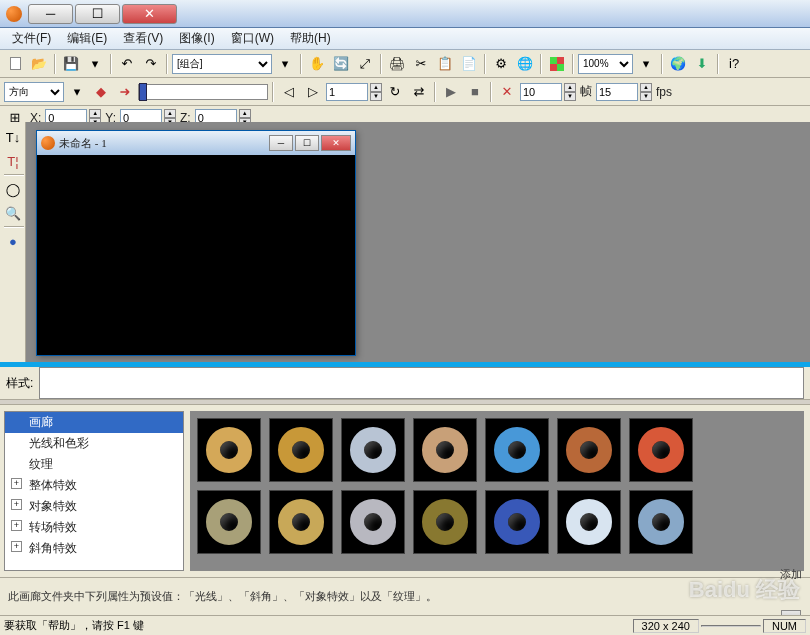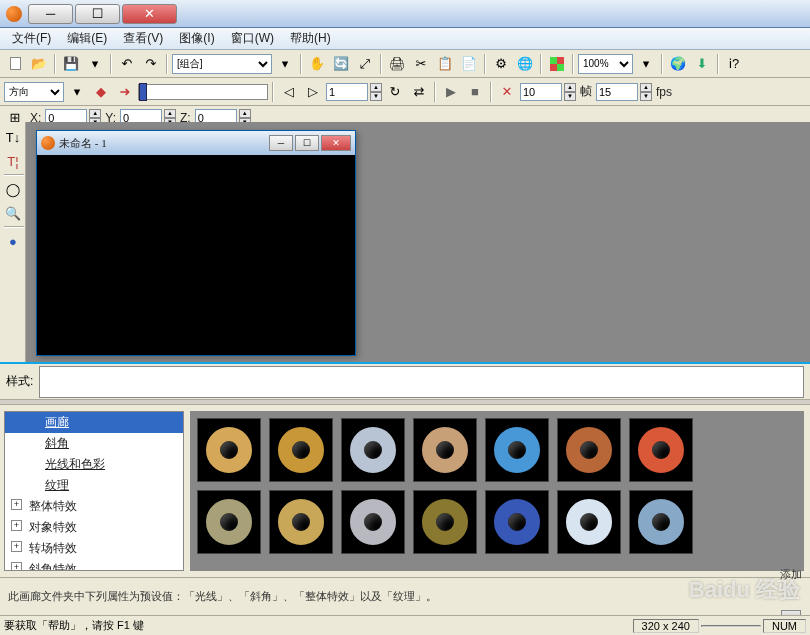--- a/index.html
+++ b/index.html
@@ -37,29 +37,29 @@
     .inner-window { position: absolute; left: 10px; top: 8px; width: 320px; background: #ece9d8; border: 1px solid #0058a8; box-shadow: 2px 2px 6px rgba(0,0,0,0.3); }
     .inner-titlebar { height: 24px; background: linear-gradient(to bottom, #e8f0f8, #a8c4e4); display: flex; align-items: center; padding: 0 4px; font-family: Liberation Serif, serif; }
     .inner-title-icon { width: 14px; height: 14px; background: radial-gradient(circle at 30% 30%, #ff9944, #cc5500); border-radius: 50%; margin-right: 4px; }
     .inner-title-text { flex: 1; font-size: 11px; color: #222; }
     .inner-controls { display: flex; gap: 2px; }
     .inner-btn { width: 24px; height: 16px; border: 1px solid #888; background: linear-gradient(to bottom, #f8f8f8, #d4d4d4); font-size: 9px; display: flex; align-items: center; justify-content: center; cursor: pointer; }
     .inner-close { background: linear-gradient(to bottom, #e88, #c44); color: #fff; width: 30px; }
     .canvas-area { background: #000; height: 200px; }
     
     
-    .style-row { position: absolute; left: 0; right: 0; top: 362px; height: 38px; background: #ece9d8; border-top: 2px solid #0ea5e9; border-bottom: 1px solid #aca899; display: flex; align-items: center; padding: 0 6px; }
+    .style-row { position: absolute; left: 0; right: 0; top: 362px; height: 38px; background: #ece9d8; border-top: 5px solid #0ea5e9; border-bottom: 1px solid #aca899; display: flex; align-items: center; padding: 0 6px; }
     .style-label { margin-right: 6px; }
     .style-box { flex: 1; height: 32px; background: #fff; border: 1px solid #888; }
     
     
     .gallery-area { position: absolute; left: 0; right: 0; top: 404px; bottom: 58px; background: #ece9d8; display: flex; border-top: 1px solid #aca899; }
     .tree-panel { width: 180px; background: #fff; border: 1px solid #888; margin: 6px 4px; overflow: auto; font-size: 12px; }
     .tree-item { padding: 2px 4px 2px 24px; cursor: pointer; color: #222; position: relative; }
-    .tree-item.child { padding-left: 40px; text-decoration: underline; }
+    .tree-item.child { padding-left: 24px; }
     .tree-item.sel { background: #316ac5; color: #fff; }
     .tree-exp { position: absolute; left: 6px; top: 3px; width: 11px; height: 11px; border: 1px solid #888; font-size: 9px; text-align: center; line-height: 9px; cursor: pointer; }
     .thumbs-panel { flex: 1; margin: 6px 6px 6px 2px; border: 1px solid #888; background: #888; padding: 6px; overflow: auto; }
     .thumbs-row { display: flex; gap: 8px; margin-bottom: 8px; }
     .thumb { width: 64px; height: 64px; background: #000; border: 1px solid #444; display: flex; align-items: center; justify-content: center; cursor: pointer; }
     .torus { width: 46px; height: 46px; border-radius: 50%; border: 14px solid; position: relative; }
     
     
     .info-bar { position: absolute; left: 0; right: 0; bottom: 20px; height: 38px; background: #ece9d8; border-top: 1px solid #aca899; display: flex; align-items: center; padding: 0 8px; font-size: 11px; color: #333; }
     .info-text { flex: 1; }
@@ -299,21 +299,20 @@
 </div>
 
 <div class="style-row">
   <span class="style-label">样式:</span>
   <div class="style-box"></div>
 </div>
 
 <div class="gallery-area">
   <div class="tree-panel" id="tree-panel">
       <div class="tree-item child sel"><span>画廊</span></div>
-      <div class="tree-item child"><span>斜角</span></div>
       <div class="tree-item child"><span>光线和色彩</span></div>
       <div class="tree-item child"><span>纹理</span></div>
       <div class="tree-item"><span class="tree-exp">+</span><span>整体特效</span></div>
       <div class="tree-item"><span class="tree-exp">+</span><span>对象特效</span></div>
       <div class="tree-item"><span class="tree-exp">+</span><span>转场特效</span></div>
       <div class="tree-item"><span class="tree-exp">+</span><span>斜角特效</span></div>
     </div>
   <div class="thumbs-panel">
     <div class="thumbs-row" id="thumbs-row1">
         <div class="thumb">
@@ -358,21 +357,21 @@
           <div class="torus" style="border-color: rgb(216, 228, 240); background: radial-gradient(circle, rgb(0, 0, 0) 35%, transparent 36%); box-shadow: rgba(0, 0, 0, 0.5) -4px -4px 8px inset, rgba(255, 255, 255, 0.3) 4px 4px 8px inset;"></div>
         </div>
         <div class="thumb">
           <div class="torus" style="border-color: rgb(136, 168, 200); background: radial-gradient(circle, rgb(0, 0, 0) 35%, transparent 36%); box-shadow: rgba(0, 0, 0, 0.5) -4px -4px 8px inset, rgba(255, 255, 255, 0.3) 4px 4px 8px inset;"></div>
         </div>
       </div>
   </div>
 </div>
 
 <div class="info-bar">
-  <div class="info-text">此画廊文件夹中下列属性为预设值：「光线」、「斜角」、「整体特效」以及「纹理」。</div>
+  <div class="info-text">此画廊文件夹中下列属性为预设值：「光线」、「斜角」、「对象特效」以及「纹理」。</div>
   <div class="add-btn">
     <span>添加</span>
     <div class="add-icon"></div>
   </div>
 </div>
 
 <div class="statusbar">
   <div class="status-text">要获取「帮助」，请按 F1 键</div>
   <div class="status-cell">320 x 240</div>
   <div class="status-cell" style="width:60px"></div>

